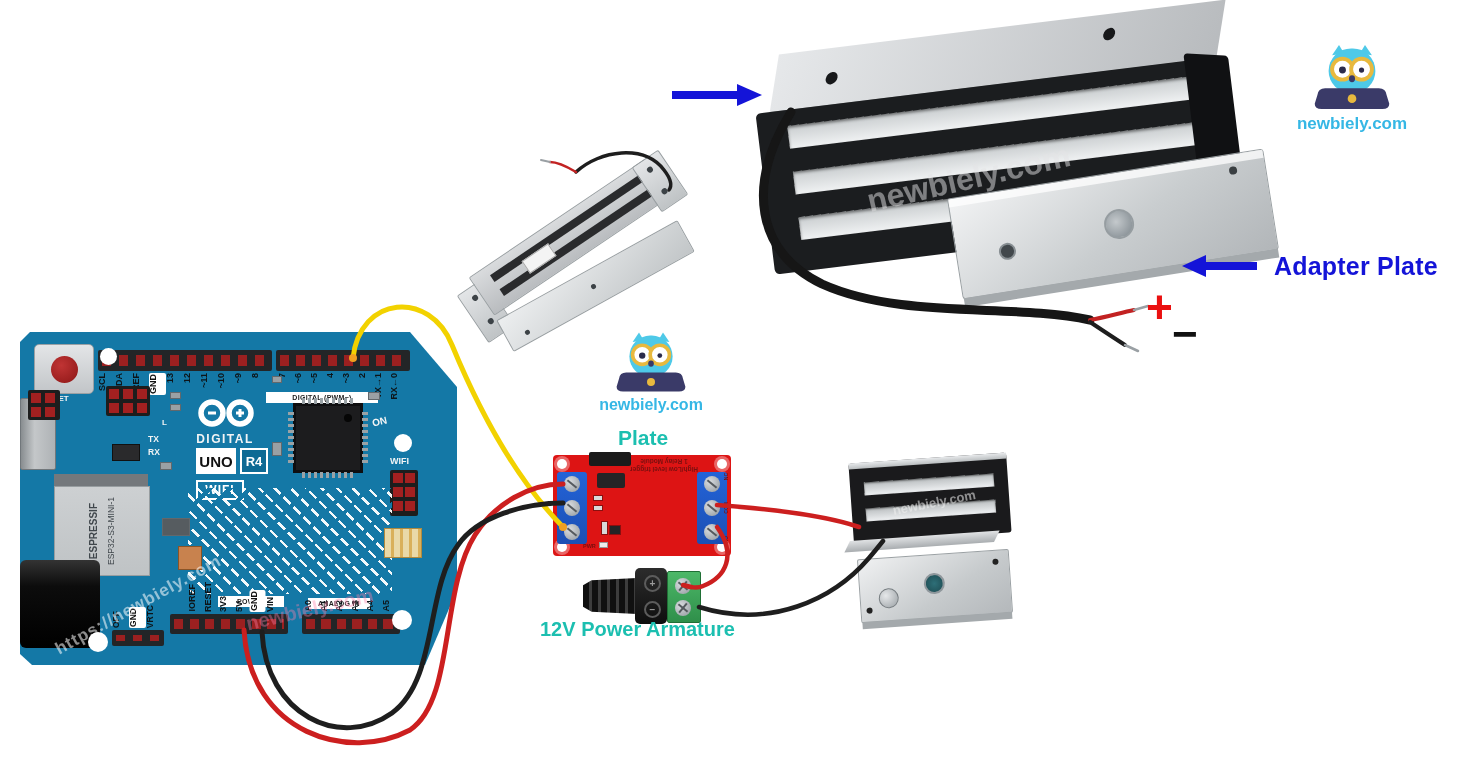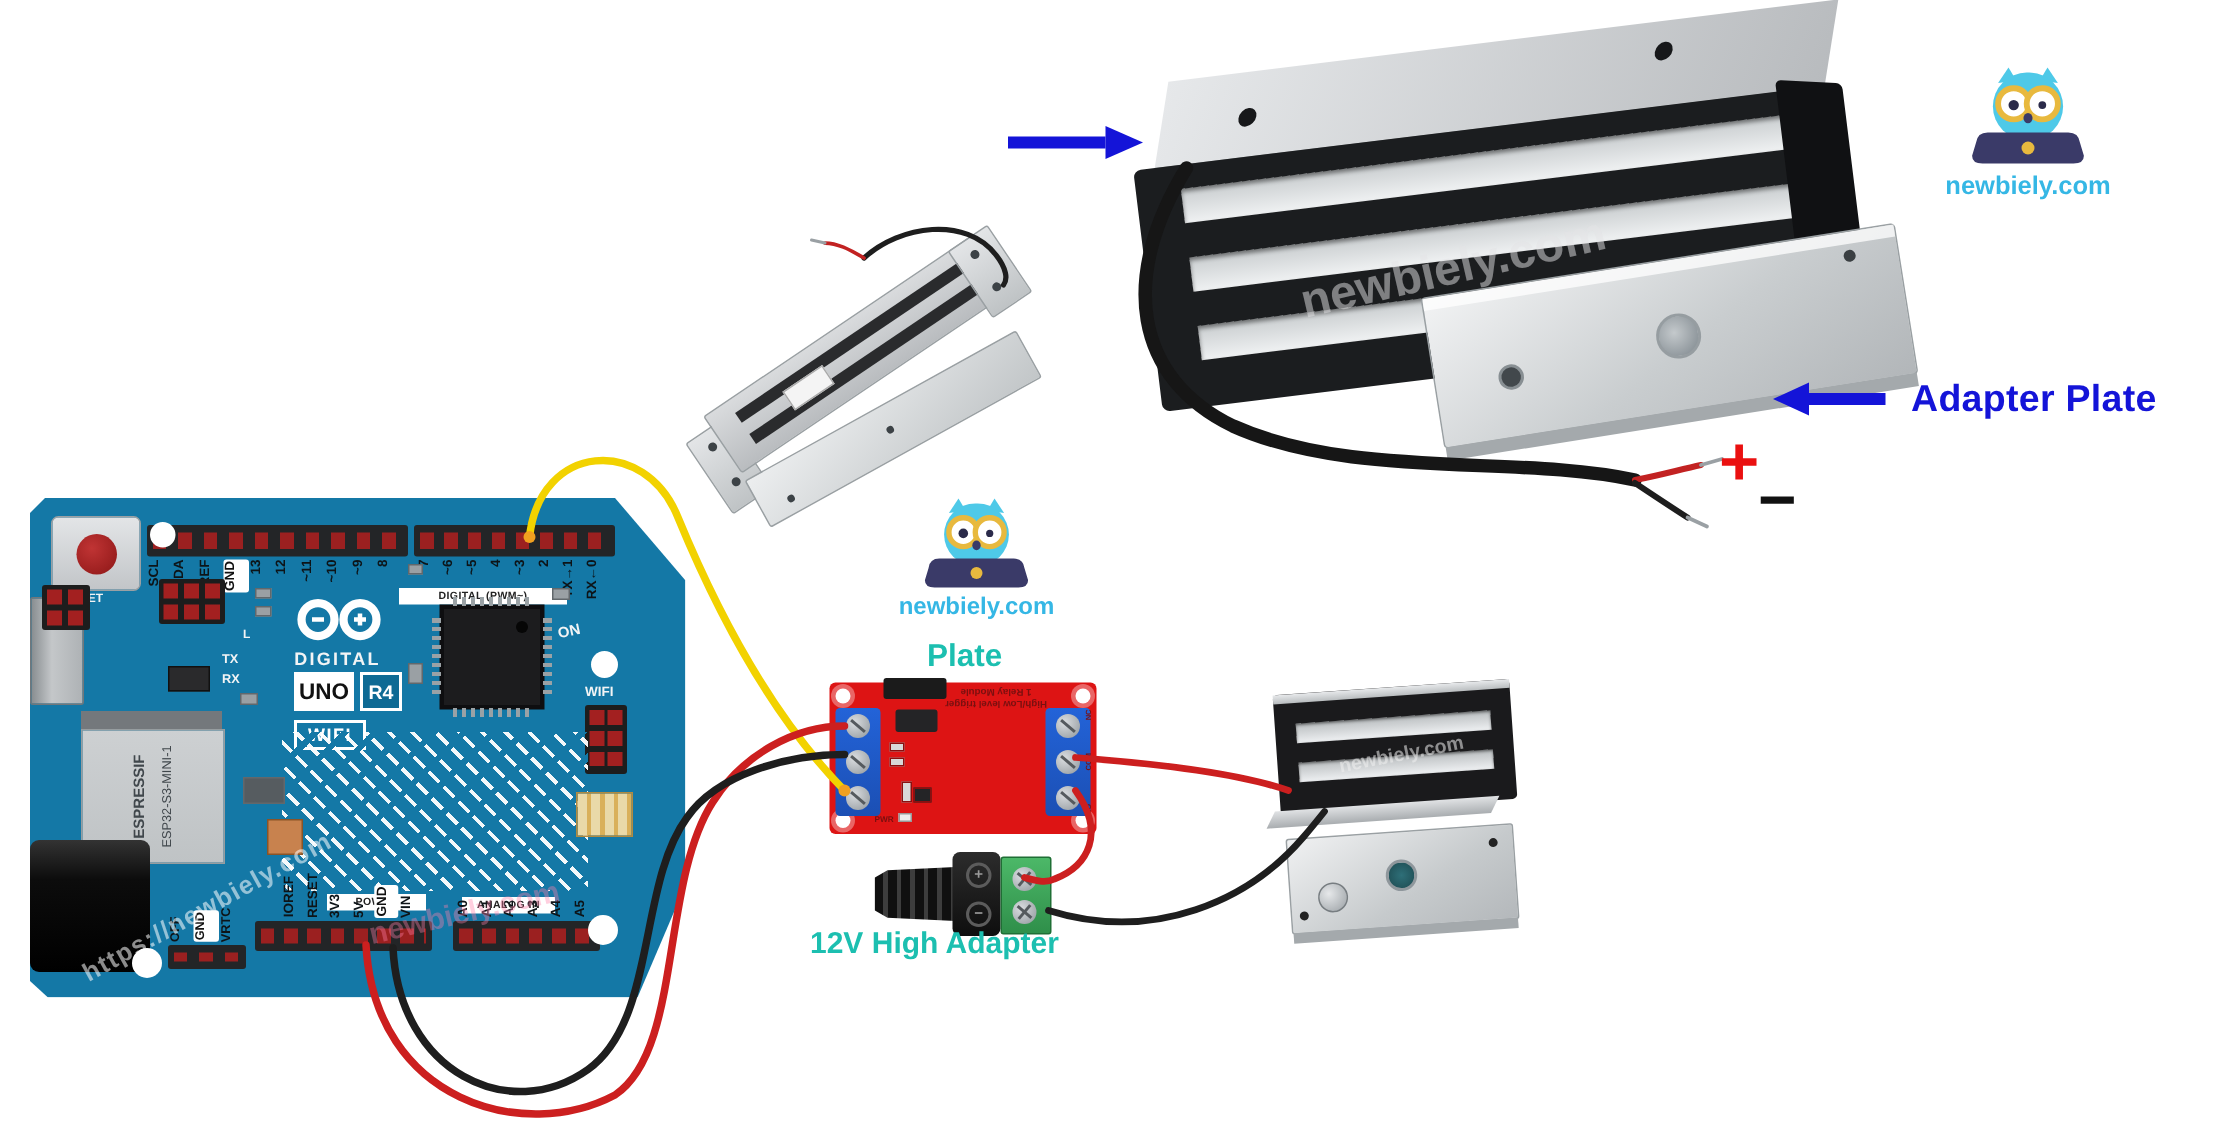--- a/index.html
+++ b/index.html
@@ -417,21 +417,21 @@
       <polygon points="737,84 762,95 737,106" fill="var(--accent-blue)"></polygon>
     </g>
     <g>
       <path d="M1257,266 L1206,266" stroke="var(--accent-blue)" stroke-width="8"></path>
       <polygon points="1206,255 1182,266 1206,277" fill="var(--accent-blue)"></polygon>
     </g>
   </svg>
 
   <div class="callout" style="left:1274px;top:252px;">Adapter Plate</div>
   <div class="teal-label" style="left:618px;top:426px;font-size:21px;">Plate</div>
-  <div class="teal-label" style="left:540px;top:618px;">12V High Adapter</div>
+  <div class="teal-label" style="left:540px;top:618px;">12V Power Armature</div>
   <div class="plus-sym" style="left:1146px;top:284px;">+</div>
   <div class="minus-sym" style="left:1172px;top:312px;">−</div>
 
   <div class="nb-logo" style="left:1282px;top:42px;width:140px;">
     <svg width="78" height="70" viewBox="0 0 90 78">
       <polygon points="22,14 30,2 36,12" fill="var(--owl-cyan)"></polygon>
       <polygon points="54,12 60,2 68,14" fill="var(--owl-cyan)"></polygon>
       <rect x="18" y="6" width="54" height="52" rx="26" fill="var(--owl-cyan)"></rect>
       <circle cx="34" cy="30" r="12" fill="#fff" stroke="var(--glasses-gold)" stroke-width="4.5"></circle>
       <circle cx="56" cy="30" r="12" fill="#fff" stroke="var(--glasses-gold)" stroke-width="4.5"></circle>

